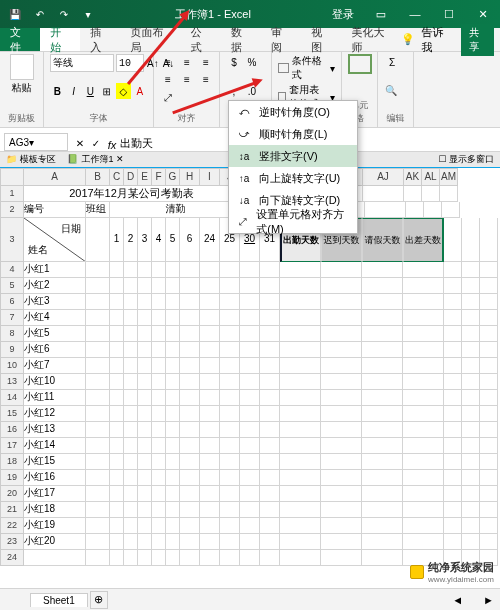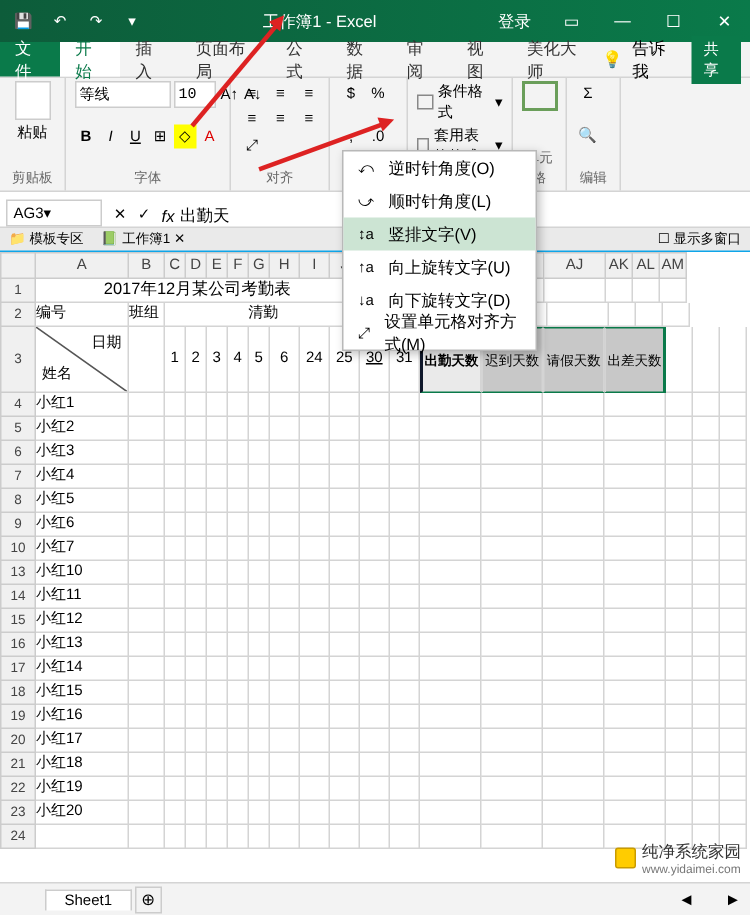--- a/index.html
+++ b/index.html
@@ -739,16 +739,16 @@
   <div class="addsheet">⊕</div>
   <div style="margin-left:auto;display:flex;gap:20px;padding-right:6px;">
     <span>◄</span>
     <span>►</span>
   </div>
 </div>
 
 <div class="watermark">
   <div class="wmlogo"></div>
   <div>
-    <div style="font-weight:normal;">纯净系统家园</div>
+    <div style="font-weight:bold;">纯净系统家园</div>
     <div style="font-size:8px;color:#777;">www.yidaimei.com</div>
   </div>
 </div>
 
 </body></html>

